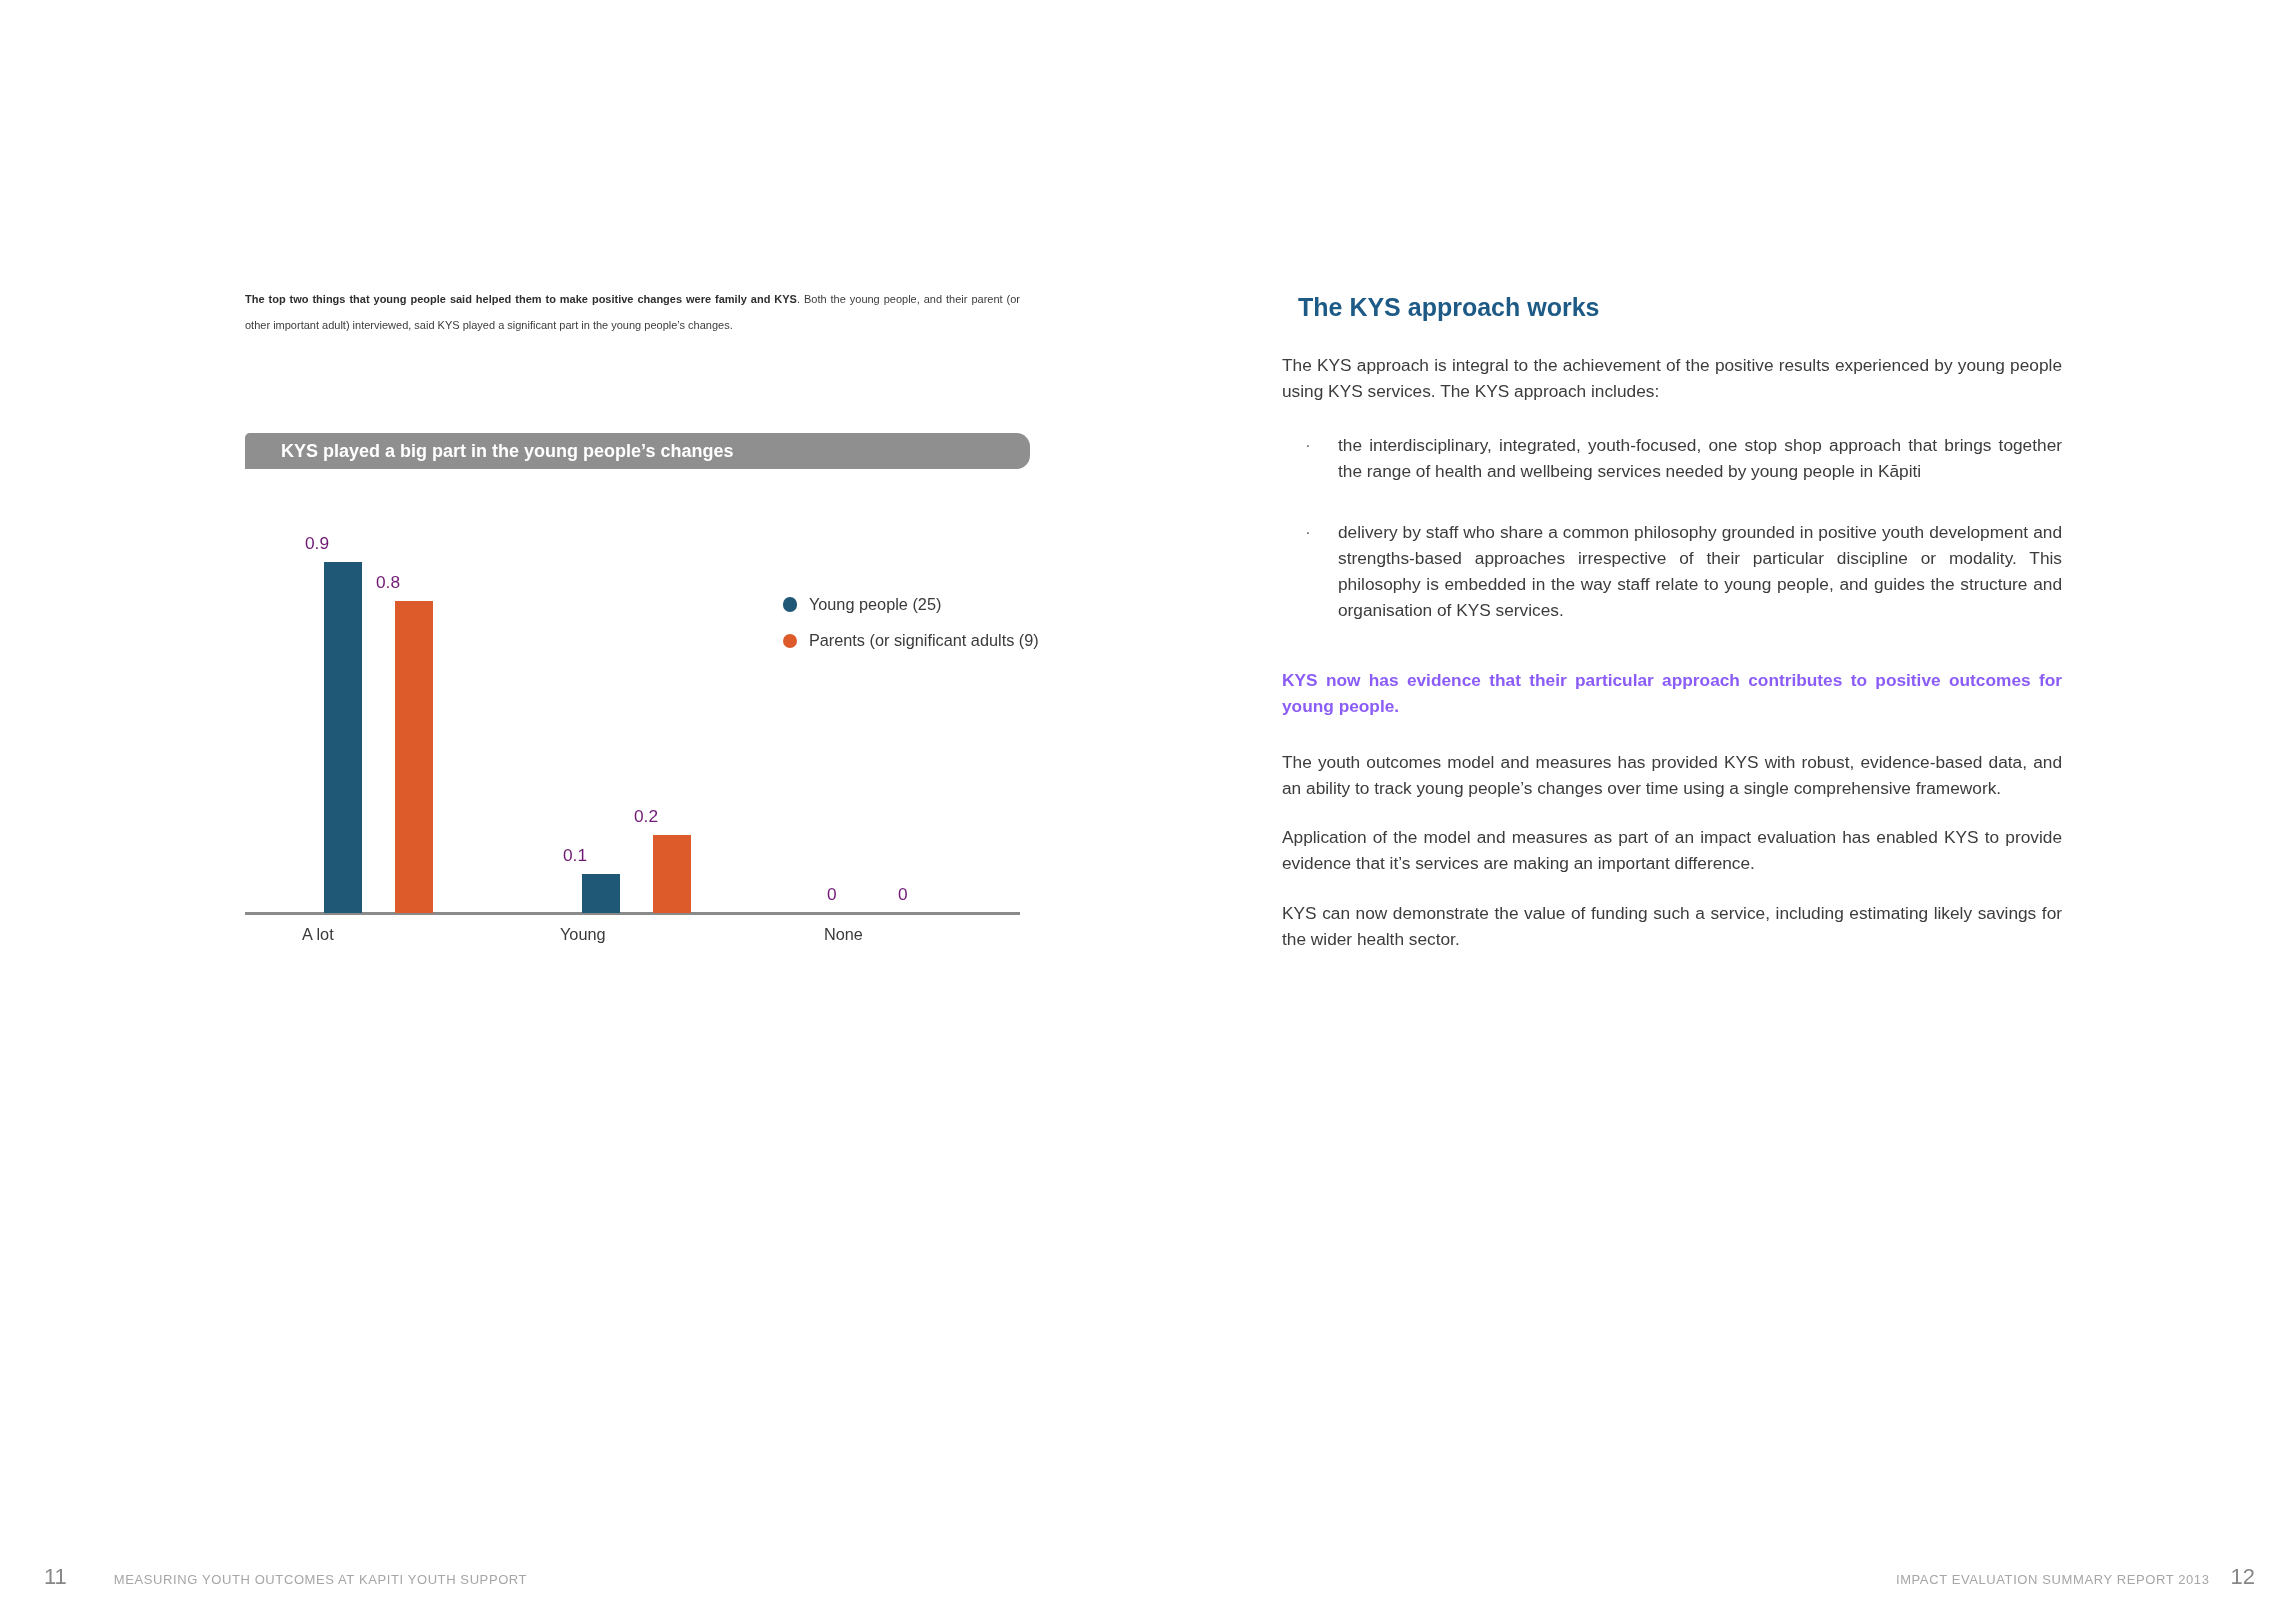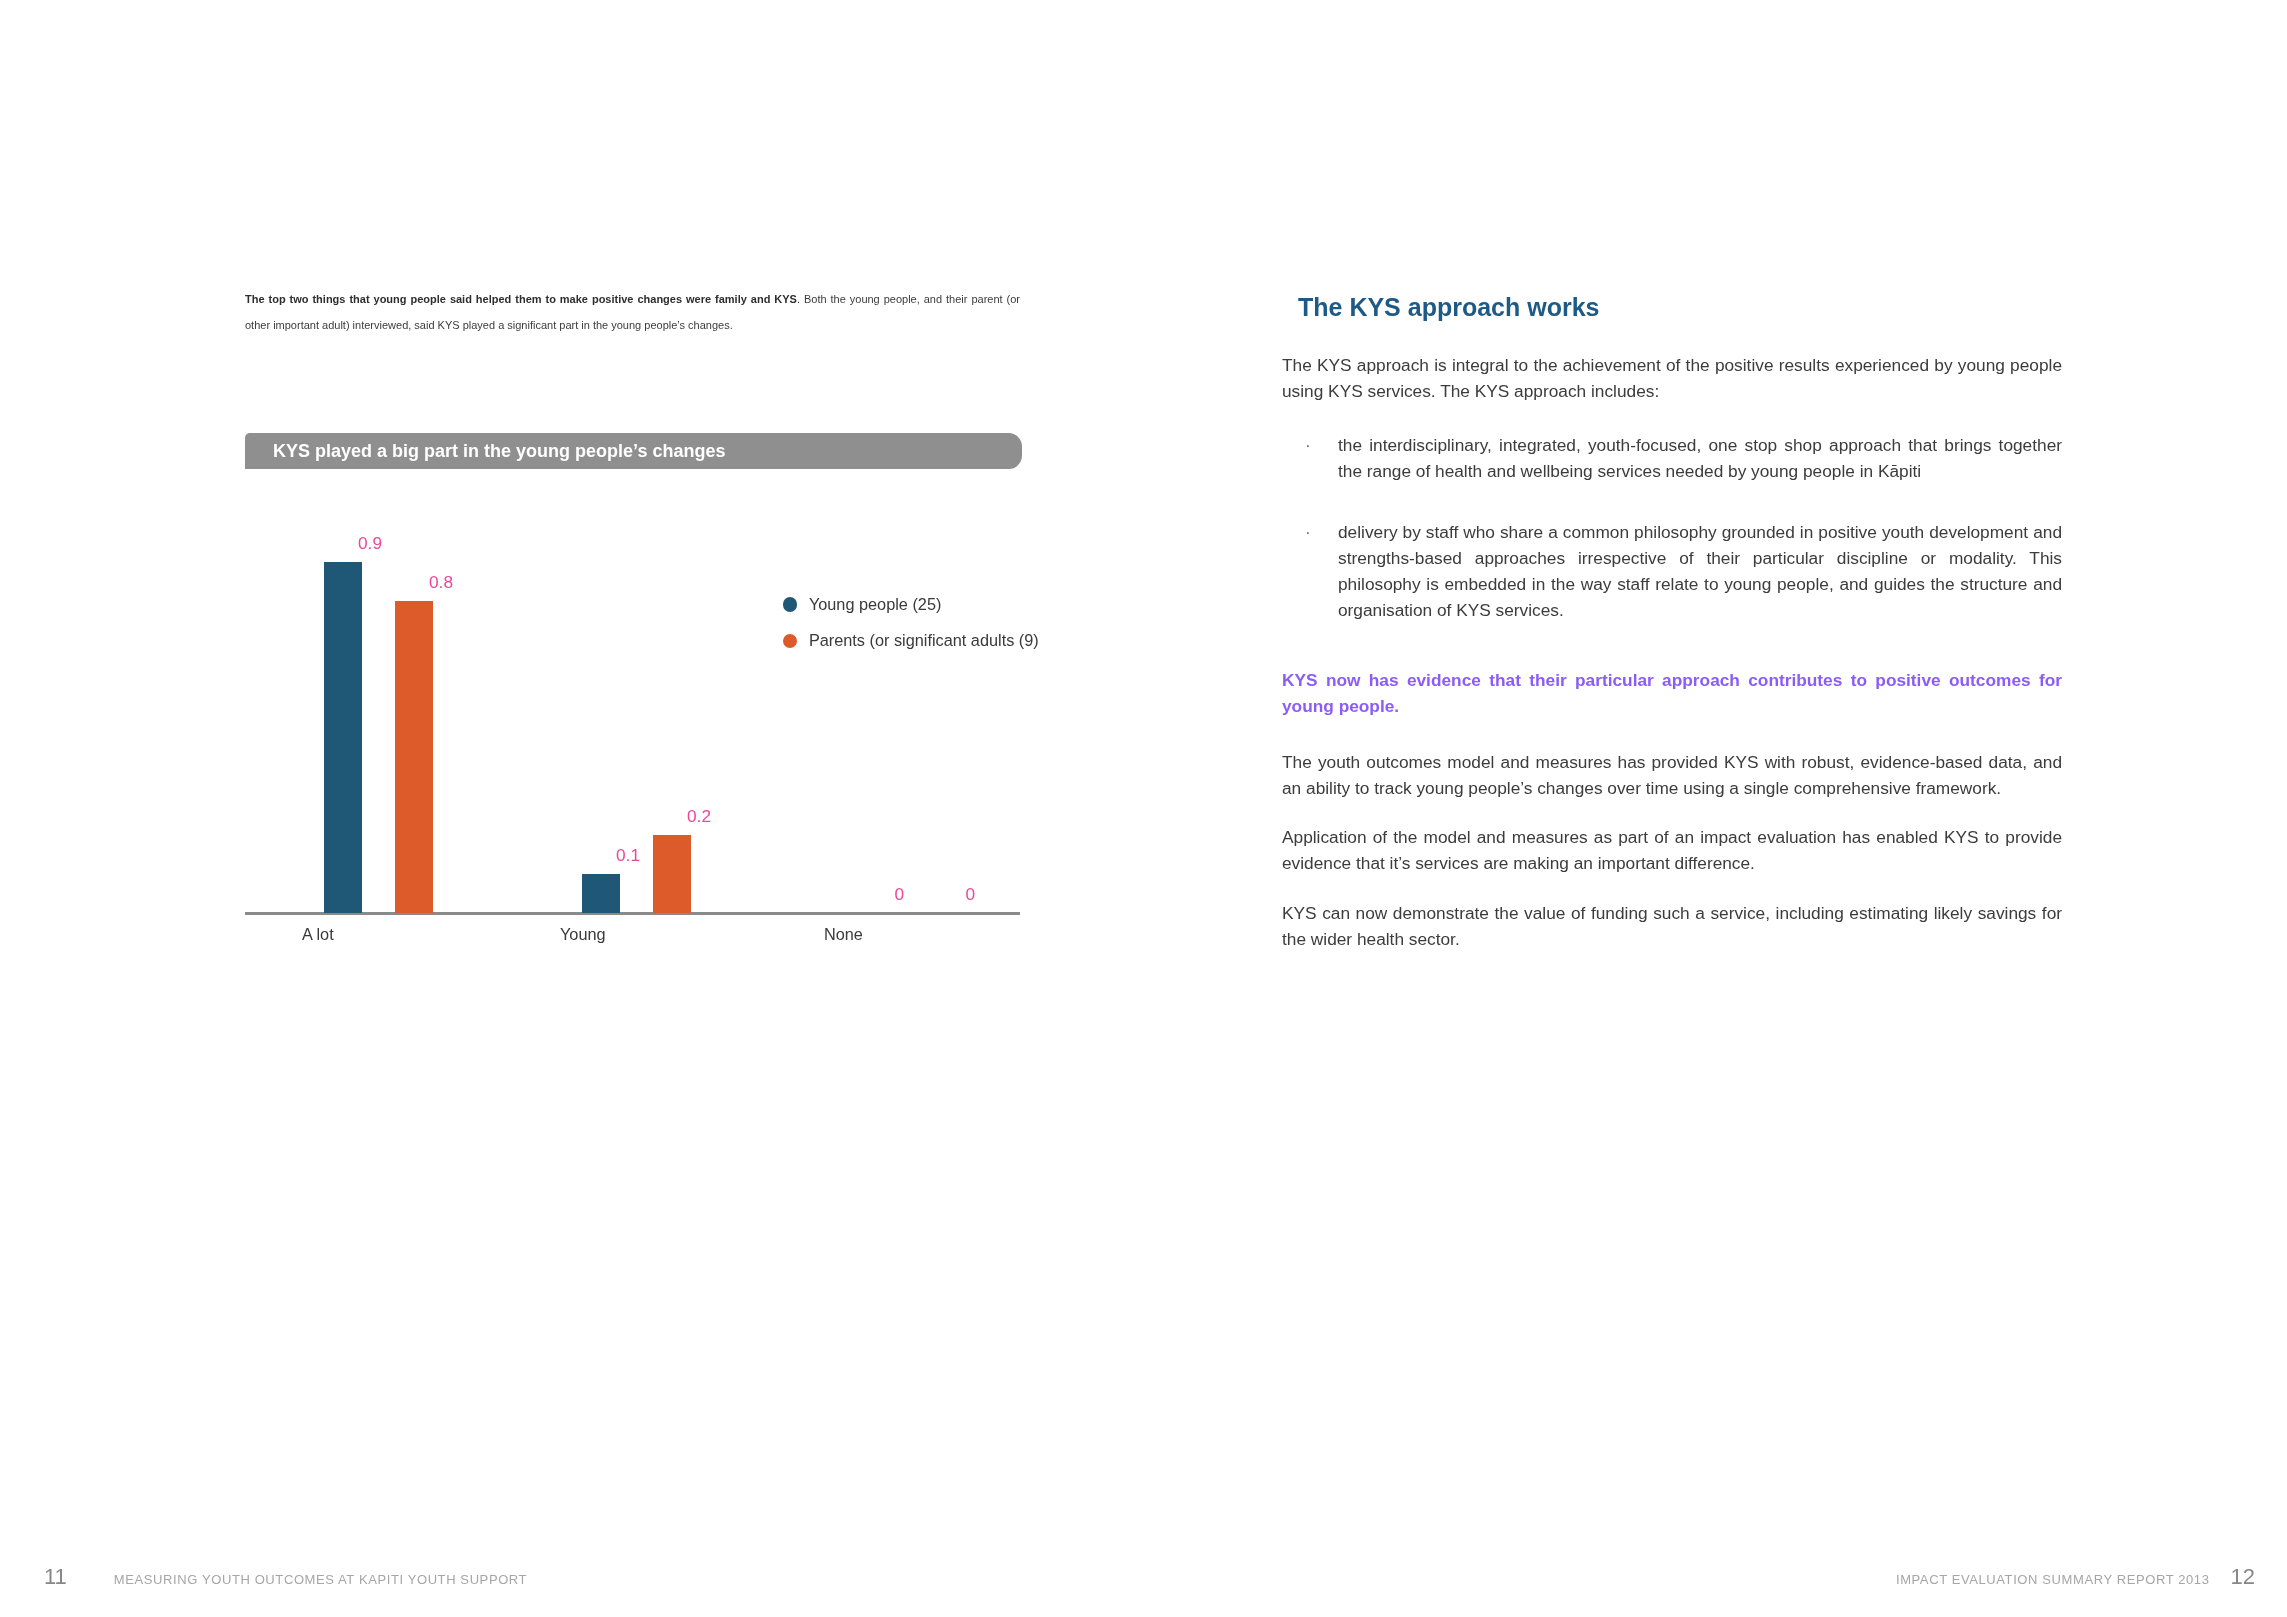--- a/index.html
+++ b/index.html
@@ -17,33 +17,33 @@
     left:245px;top:275px;width:775px;
     font-size:11px;line-height:26px;
     text-align:justify;color:#3c3c3c;
   }
   .intro b{color:#2e2e2e;}
   .chart-banner{
     left:245px;top:433px;width:749px;height:36px;
     background:var(--banner-gray,#8f8f8f);
     border-radius:4.8px 13.4px 13.4px 0;
     color:#ffffff;font-size:18px;font-weight:bold;
-    line-height:36px;padding-left:28px;
+    line-height:36px;padding-left:36px;
   }
   .chart{
     left:245px;top:533px;width:775px;height:423px;
   }
   .axis-line{
     position:absolute;left:0;top:379px;width:775px;height:2.9px;
     background:var(--axis-gray,#8a8a8a);
   }
   .bar{position:absolute;width:38px;}
   .val-label{
-    position:absolute;width:77px;text-align:right;
-    font-size:17.3px;color:#ec4899;
+    position:absolute;width:77px;text-align:left;
+    font-size:17.3px;color:#701a75;
   }
   .cat-label{
     position:absolute;top:392px;width:154px;text-align:left;
     font-size:16.3px;color:#3a3a3a;
   }
   .legend{position:absolute;left:538px;top:60px;}
   .legend-row{display:flex;align-items:center;height:23px;margin-bottom:13.4px;}
   .legend-dot{width:14.4px;height:14.4px;border-radius:50%;margin-right:11.5px;flex:0 0 auto;}
   .legend-label{font-size:16.3px;color:#3a3a3a;white-space:nowrap;}
   

